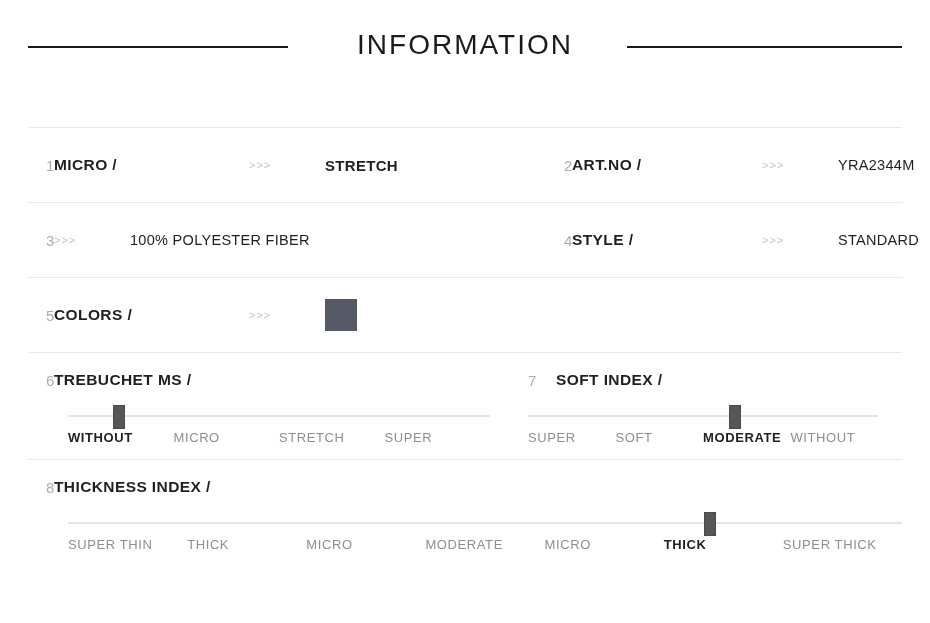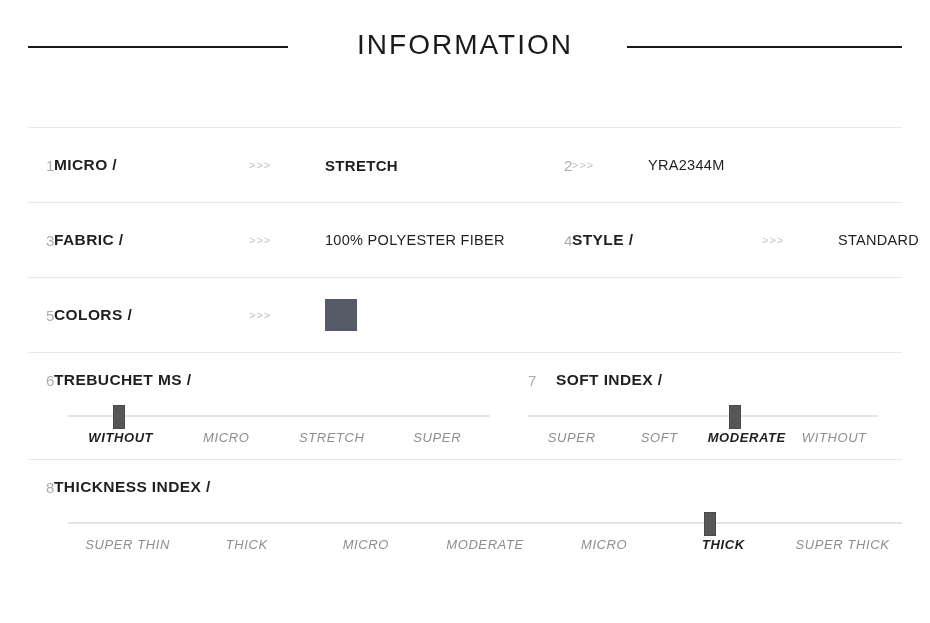--- a/index.html
+++ b/index.html
@@ -171,26 +171,24 @@
     border: 1px solid #4a4a4a;
     top: -10px;
     transform: translateX(-50%);
   }
   .slider-ticks {
     display: flex;
     margin-top: 13px;
   }
   .tick {
     flex: 1 1 0;
-    text-align: center;
     font-size: 13px;
     letter-spacing: 0.6px;
     color: #8e8e8e;
     white-space: nowrap;
-    font-style: italic;
   }
   .tick.active {
     color: #1f1f1f;
     font-weight: bold;
   }
 </style>
 </head>
 <body>
 
 <div class="header">
@@ -207,31 +205,31 @@
 
   <div class="info-row">
     <div class="cell left-col">
       <span class="idx">1</span>
       <span class="field-label">MICRO /</span>
       <span class="chev">&gt;&gt;&gt;</span>
       <span class="field-value strong">STRETCH</span>
     </div>
     <div class="cell right-col">
       <span class="idx">2</span>
+      <span class="field-label">ART.NO /</span>
       <span class="chev">&gt;&gt;&gt;</span>
       <span class="field-value">YRA2344M</span>
     </div>
   </div>
 
   <div class="divider"></div>
 
   <div class="info-row">
     <div class="cell left-col">
       <span class="idx">3</span>
-      <span class="field-label">FABRIC /</span>
       <span class="chev">&gt;&gt;&gt;</span>
       <span class="field-value">100% POLYESTER FIBER</span>
     </div>
     <div class="cell right-col">
       <span class="idx">4</span>
       <span class="field-label">STYLE /</span>
       <span class="chev">&gt;&gt;&gt;</span>
       <span class="field-value">STANDARD</span>
     </div>
   </div>

